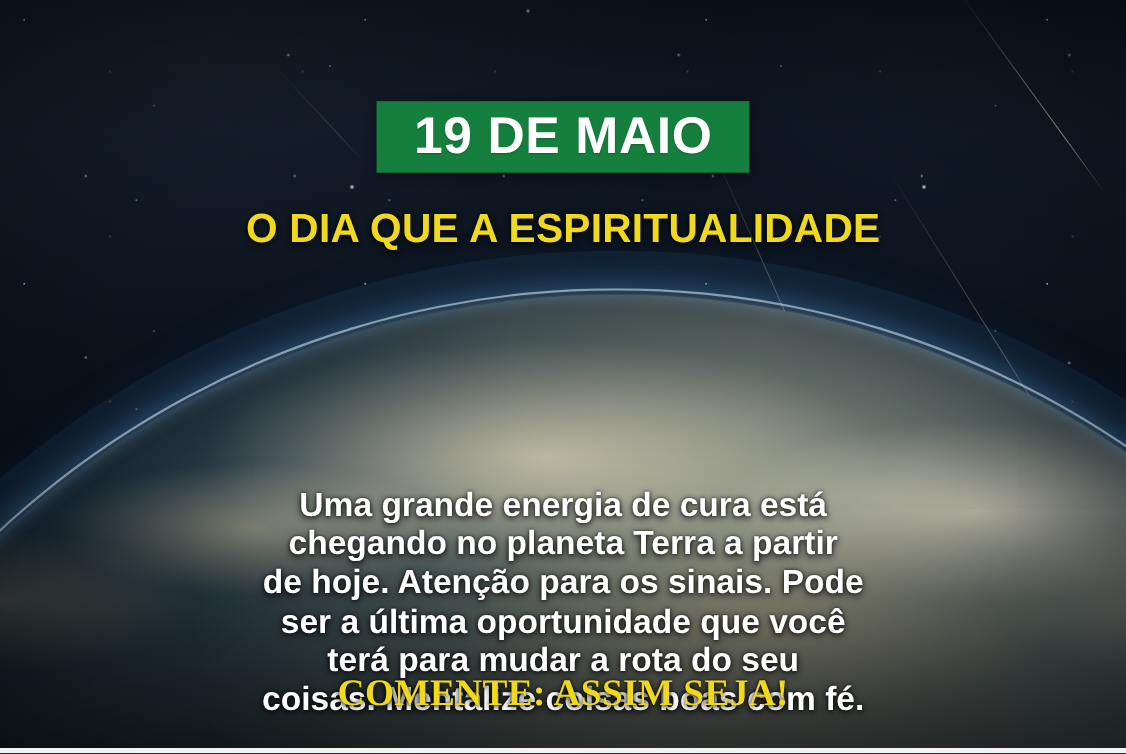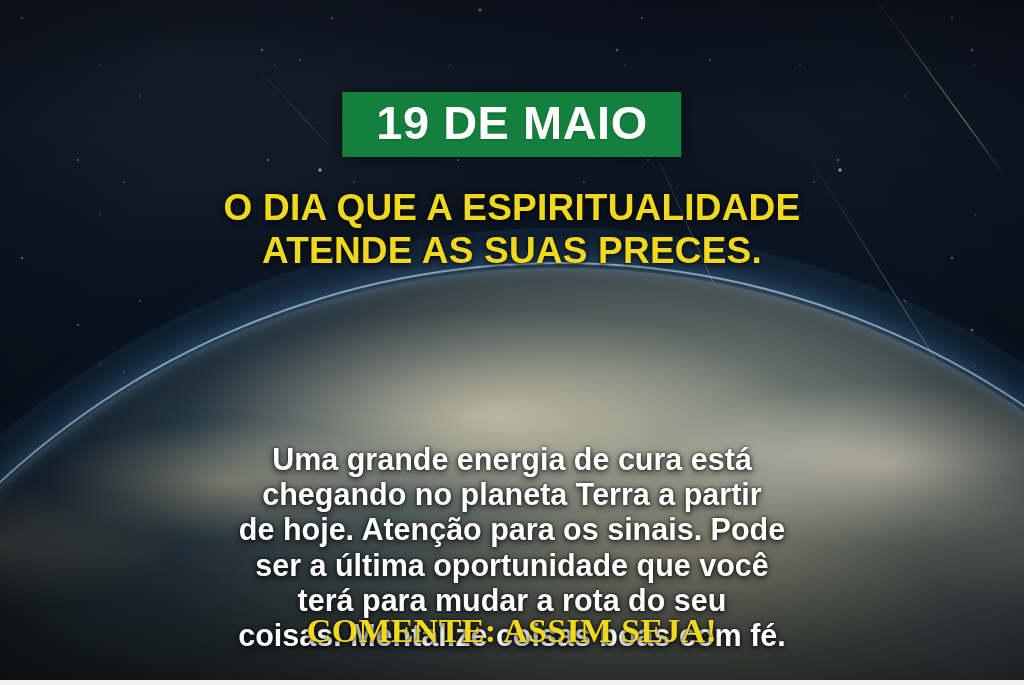--- a/index.html
+++ b/index.html
@@ -210,21 +210,20 @@
   <div class="vignette"></div>
 
   <div class="content">
 
     <div class="date-badge">
       <span>19 DE MAIO</span>
     </div>
 
     <div class="headline">
       <span class="l">O DIA QUE A ESPIRITUALIDADE</span>
-      <span class="l">ATENDE AS SUAS PRECES.</span>
     </div>
 
     <div class="body-copy">
       <span class="l">Uma grande energia de cura está</span>
       <span class="l">chegando no planeta Terra a partir</span>
       <span class="l">de hoje. Atenção para os sinais. Pode</span>
       <span class="l">ser a última oportunidade que você</span>
       <span class="l">terá para mudar a rota do seu</span>
       <span class="l">coisas. Mentalize coisas boas com fé.</span>
     </div>

